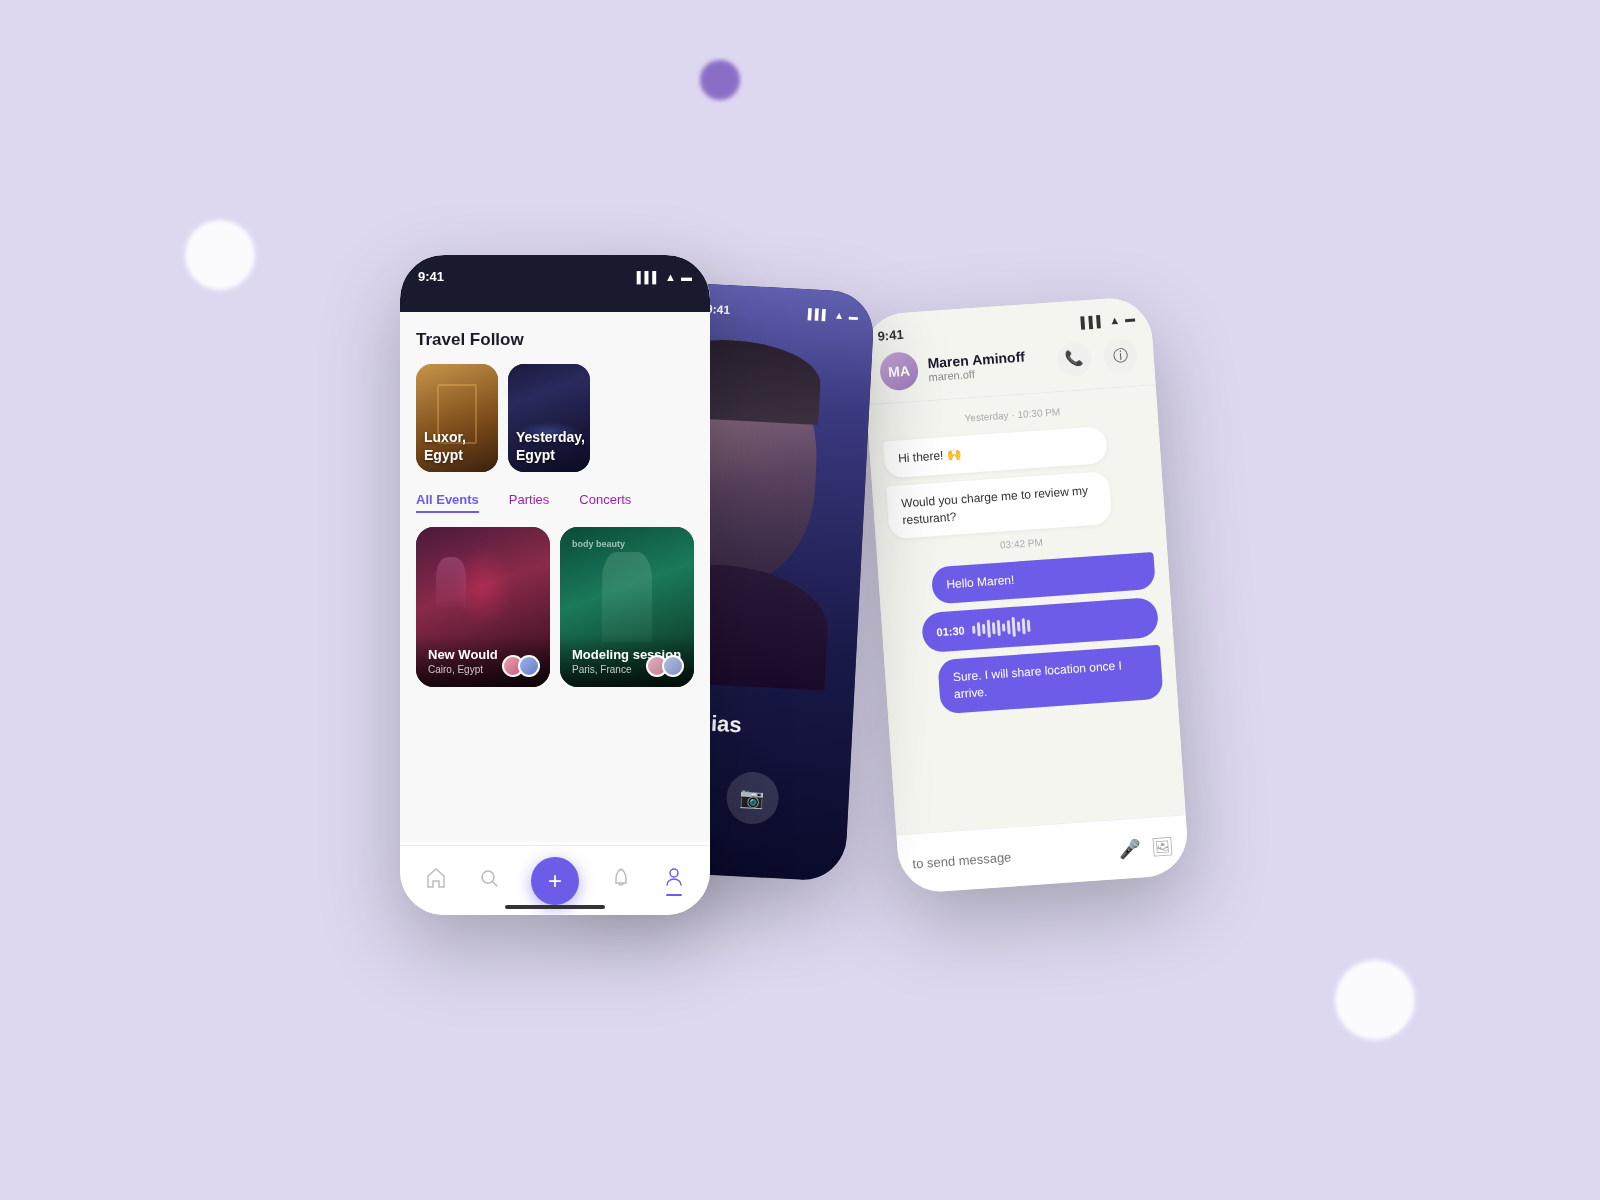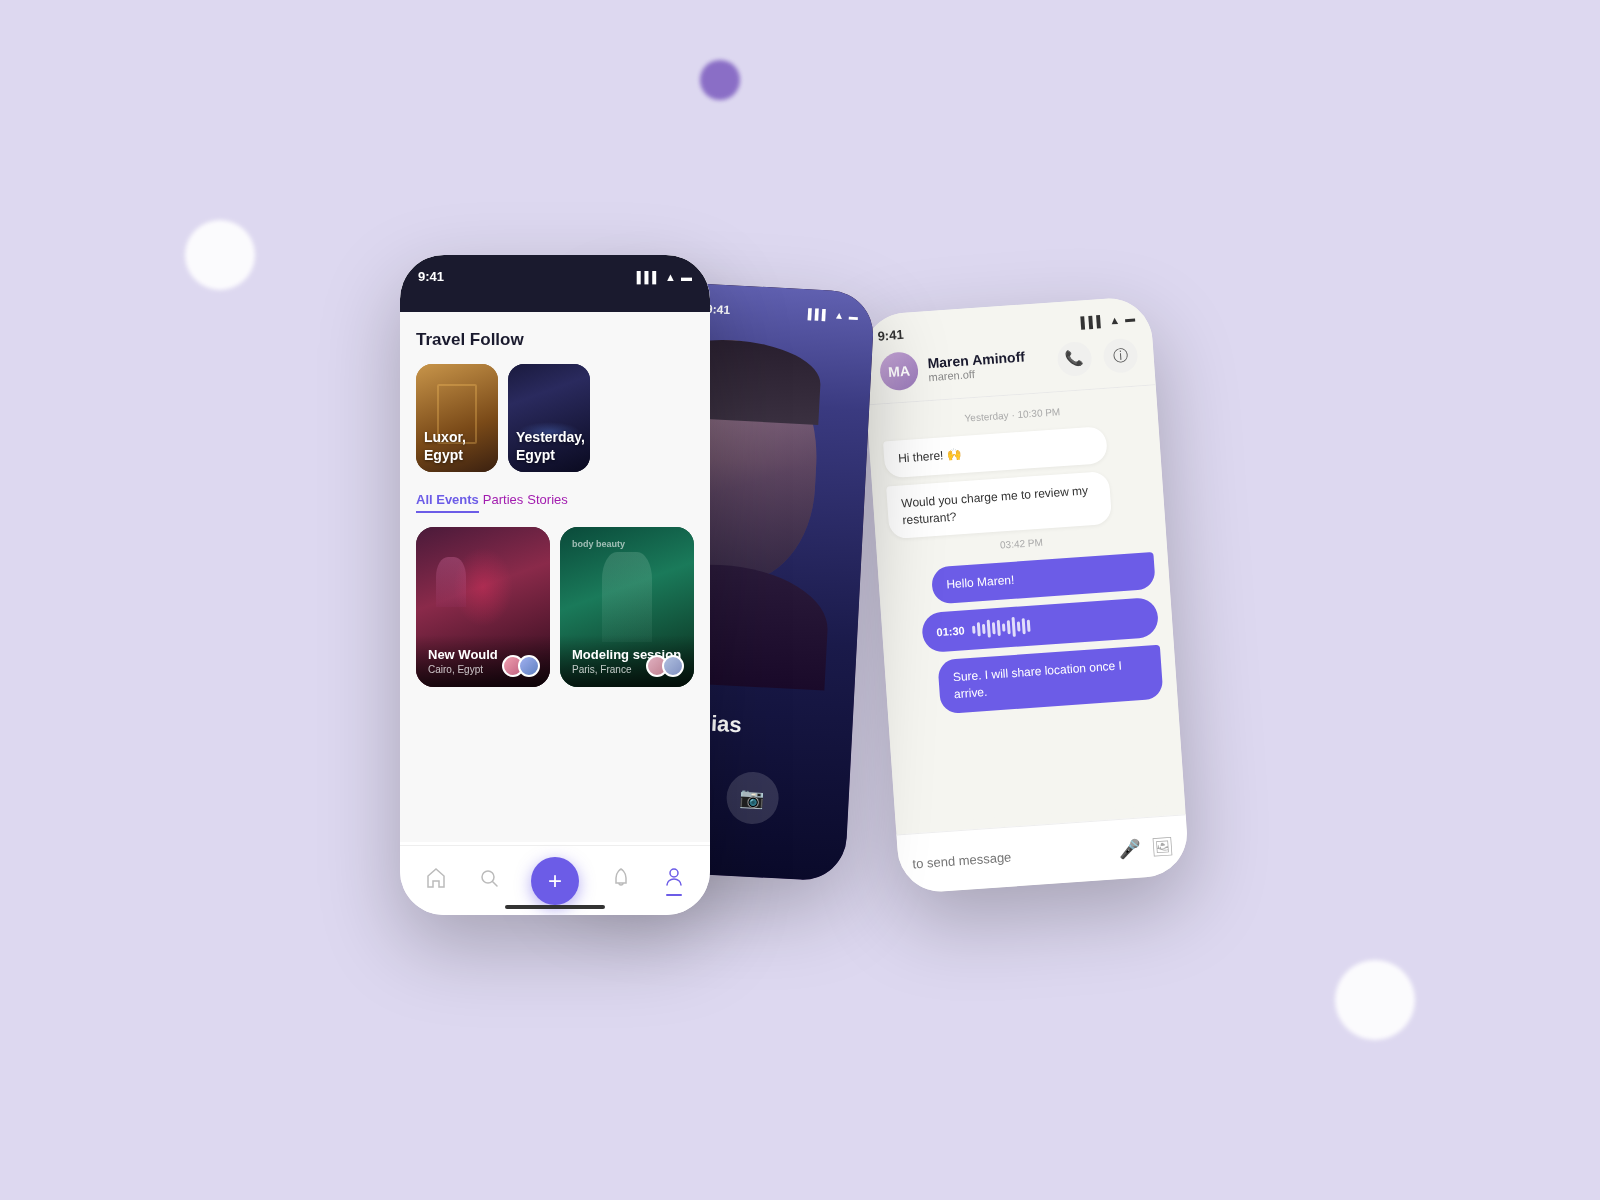--- a/index.html
+++ b/index.html
@@ -188,21 +188,21 @@
       left: 8px;
       color: white;
       font-size: 14px;
       font-weight: 600;
       line-height: 1.3;
       text-shadow: 0 1px 3px rgba(0,0,0,0.5);
     }
 
     .events-tabs {
       display: flex;
-      gap: 4px;
+      gap: 30px;
       margin-bottom: 14px;
     }
 
     .tab-item {
       font-size: 13px;
       color: #a21caf;
       cursor: pointer;
       padding-bottom: 4px;
     }
 
@@ -738,21 +738,21 @@
           <div class="story-label">
             <span>Yesterday,</span><br>
             <span>Egypt</span>
           </div>
         </div>
       </div>
 
       <div class="events-tabs">
         <div class="tab-item active">All Events</div>
         <div class="tab-item">Parties</div>
-        <div class="tab-item">Stories</div>
+        <div class="tab-item">Concerts</div>
       </div>
 
       <div class="events-grid">
         <div class="event-card event-card-newyear">
           <div style="width:100%;height:100%;background:linear-gradient(160deg,#4a1a3a 0%,#8a2a4a 40%,#2a0a1a 100%);position:relative;">
 
             <div style="position:absolute;top:20px;left:50%;transform:translateX(-50%);width:60px;height:80px;background:radial-gradient(ellipse,rgba(255,50,100,0.3) 0%,transparent 70%);"></div>
             <div style="position:absolute;top:30px;left:20px;width:30px;height:50px;background:linear-gradient(180deg,rgba(200,100,150,0.4) 0%,rgba(150,50,100,0.2) 100%);border-radius:40% 40% 0 0;"></div>
           </div>
           <div class="event-card-overlay">

